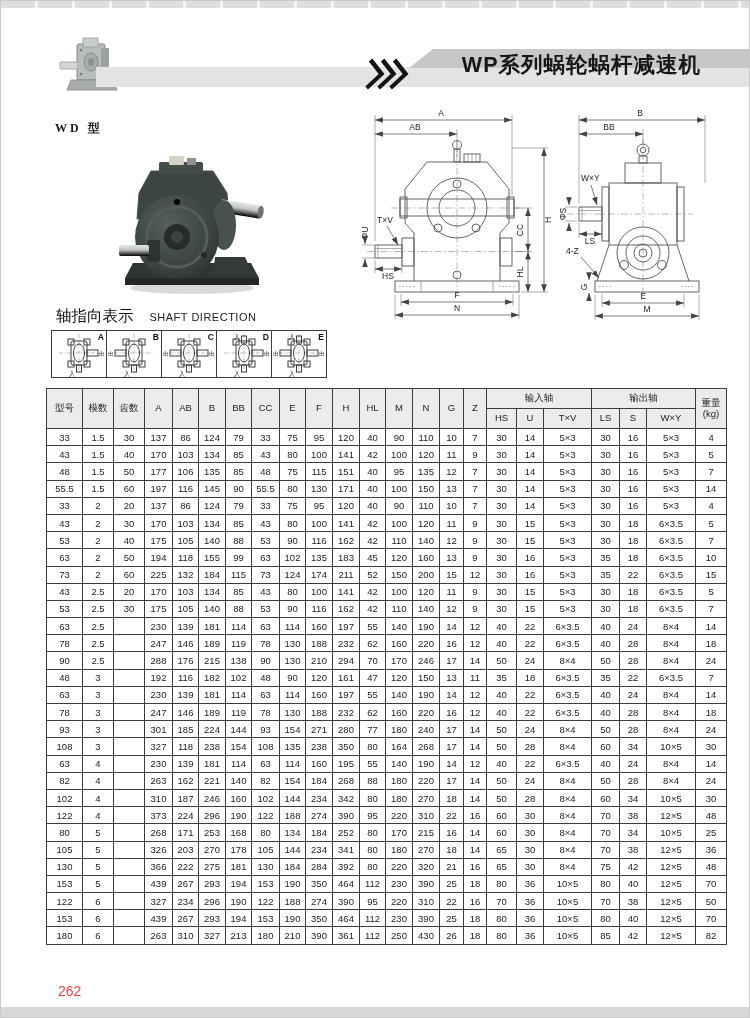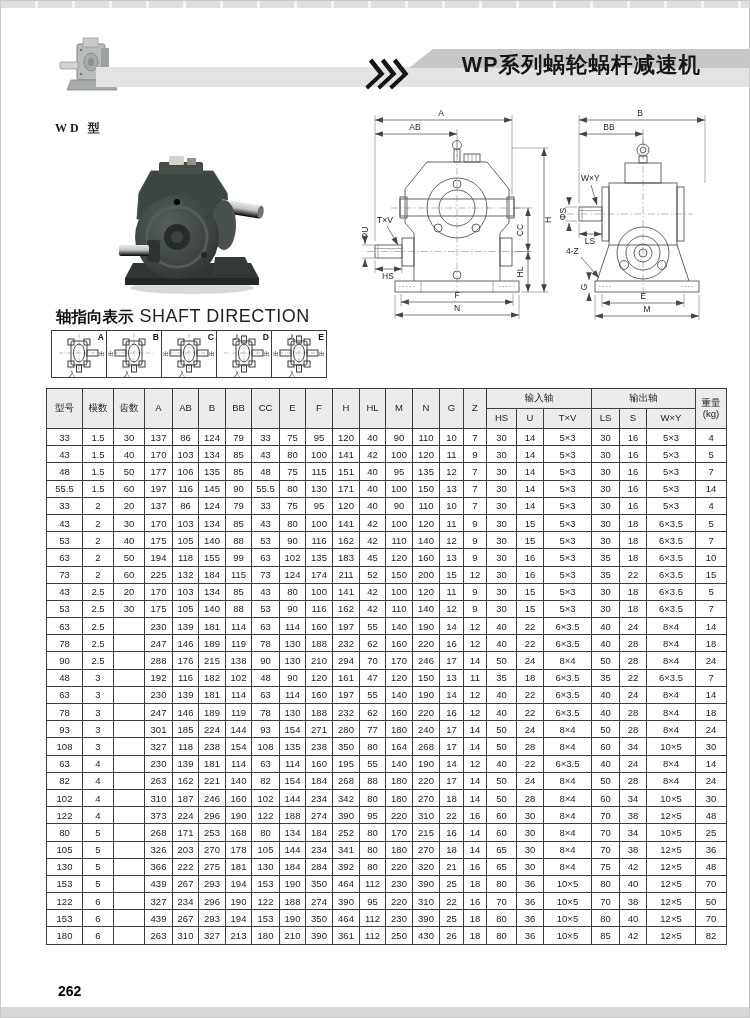--- a/index.html
+++ b/index.html
@@ -19,37 +19,37 @@
   .band-dark{position:absolute;left:408px;top:48px;width:342px;height:19px;background:var(--band-dark);
     clip-path:polygon(24px 0,100% 0,100% 100%,0 100%);}
   .chevrons{position:absolute;left:360px;top:56px;width:50px;height:34px;}
   .header-title{position:absolute;right:48px;top:49px;font-size:21.5px;font-weight:bold;
     color:#161616;letter-spacing:1px;white-space:nowrap;}
   .model-type{position:absolute;left:54px;top:102px;font-family:"Liberation Serif","DejaVu Serif",serif;
     font-size:12px;font-weight:bold;letter-spacing:3px;color:#1a1a1a;margin-top:17px;}
   .product-photo{position:absolute;left:116px;top:144px;width:150px;height:152px;}
   .drawings{position:absolute;left:356px;top:98px;width:392px;height:228px;}
   .shaft-title{position:absolute;left:55px;top:305px;white-space:nowrap;}
-  .shaft-title-cn{font-size:15.5px;font-weight:bold;color:#111;}
-  .shaft-title-en{font-size:18px;color:#222;margin-left:6px;letter-spacing:0.5px;}
+  .shaft-title-cn{font-size:15.5px;font-weight:normal;color:#111;}
+  .shaft-title-en{font-size:11px;color:#222;margin-left:16px;letter-spacing:0.5px;}
   .shaft-boxes{position:absolute;left:50px;top:329px;display:flex;}
   .shaft-box{position:relative;width:56px;height:48px;border:1px solid #3c3c3c;margin-left:-1px;background:#fff;}
   .shaft-box:first-child{margin-left:0;}
   .shaft-letter{position:absolute;right:2px;top:1px;font-size:8.5px;font-weight:bold;color:#111;}
   .shaft-glyph{position:absolute;left:0;top:0;width:100%;height:100%;}
   .sg-line{fill:none;stroke:#3f3f3f;stroke-width:1;}
   .sg-center{stroke:#777;stroke-width:0.5;stroke-dasharray:4 1.5 1 1.5;}
   .sg-text{font-size:6px;fill:#222;}
   .dim-table{position:absolute;left:45px;top:387px;width:666px;border-collapse:collapse;
     table-layout:fixed;border:1.5px solid #222;}
   .dim-table th,.dim-table td{border:1px solid var(--table-border);text-align:center;
     padding:0;color:#1c1c1c;overflow:hidden;white-space:nowrap;}
   .dim-table thead th{background:var(--table-header-bg);font-size:9.5px;font-weight:normal;height:20px;line-height:1.1;}
   .dim-table td{font-size:9.5px;height:17.2px;background:#fff;}
-  .page-number{position:absolute;left:57px;top:982px;font-size:14px;color:#000000;font-weight:bold;}
+  .page-number{position:absolute;left:57px;top:982px;font-size:14px;color:#ef4444;}
   
   .dln{fill:none;stroke:#555;stroke-width:0.9;}
   .dthin{stroke:#6c6c6c;stroke-width:0.55;fill:none;}
   .ddim{stroke:#484848;stroke-width:0.7;fill:none;marker-start:url(#arw);marker-end:url(#arw);}
   .dldr{stroke:#484848;stroke-width:0.7;fill:none;marker-end:url(#arw);}
   .dcl{stroke:#808080;stroke-width:0.55;fill:none;stroke-dasharray:7 2.5 1.5 2.5;}
   .dtext{font-size:8.5px;fill:#1f1f1f;}
 </style>
 </head>
 <body>

